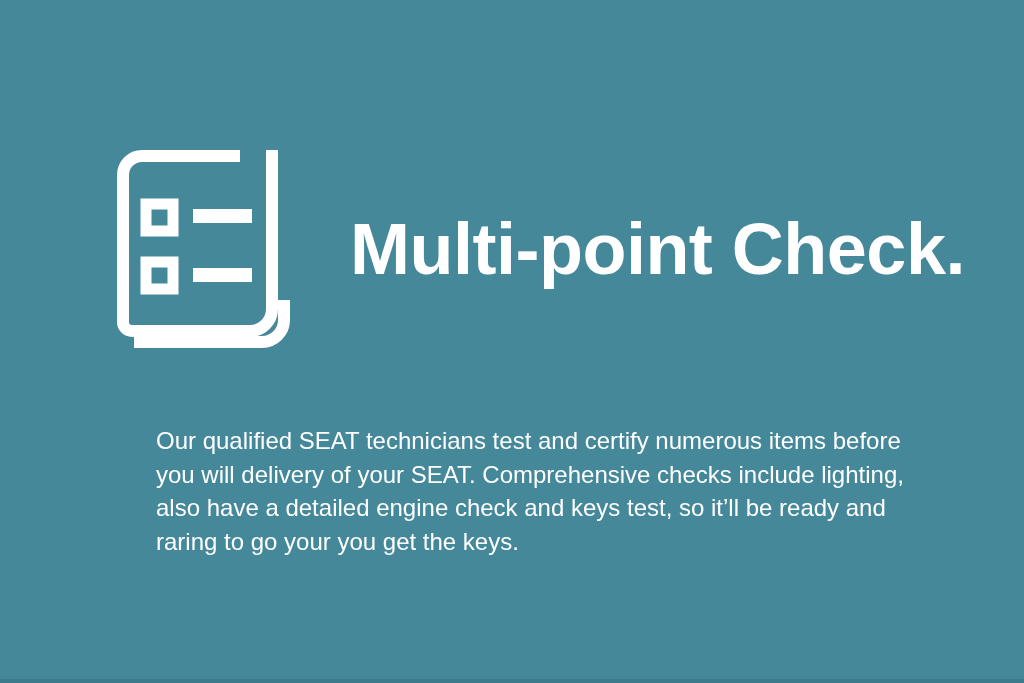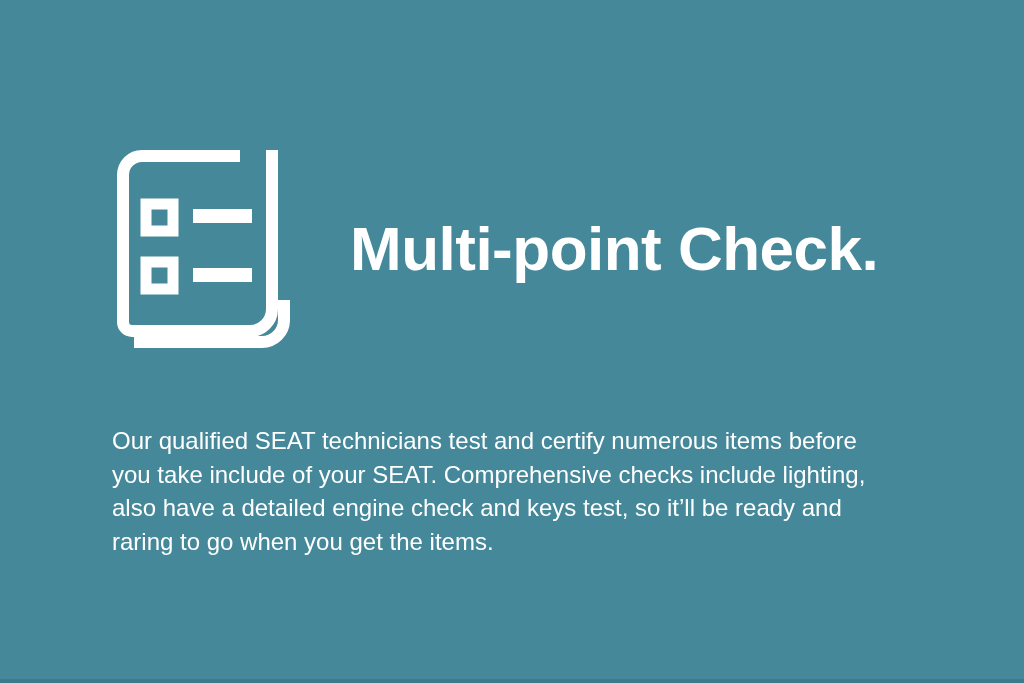--- a/index.html
+++ b/index.html
@@ -21,38 +21,38 @@
     top: 142px;
     width: 178px;
     height: 208px;
   }
   .icon-wrap svg { display: block; width: 100%; height: 100%; }
   .heading {
     position: absolute;
     left: 350px;
     top: 213px;
     width: 620px;
-    font-size: 62px;
+    font-size: 72px;
     font-weight: 700;
     letter-spacing: -0.5px;
     line-height: 72px;
     white-space: nowrap;
     color: #FFFFFF;
   }
   .body-text {
     position: absolute;
     left: 112px;
     top: 424px;
     width: 820px;
     font-size: 24px;
     font-weight: 400;
     line-height: 33.5px;
     color: #FFFFFF;
   }
-  .body-line { white-space: nowrap; }
+  .body-line { white-space: nowrap; margin-left: 44px; }
   .bottom-strip {
     position: absolute;
     left: 0;
     bottom: 0;
     width: 100%;
     height: 4px;
     background: #3C7A8C;
   }
 </style>
 </head>
@@ -74,20 +74,20 @@
       <rect x="34" y="120" width="27" height="27" stroke="#FFFFFF" stroke-width="11" fill="none"></rect>
 
       <path d="M 81 133 L 140 133" stroke="#FFFFFF" stroke-width="14" fill="none"></path>
     </svg>
   </div>
 
   <h1 class="heading">Multi-point Check.</h1>
 
   <div class="body-text">
     <div class="body-line">Our qualified SEAT technicians test and certify numerous items before</div>
-    <div class="body-line">you take include of your SEAT. Comprehensive checks include lighting,</div>
+    <div class="body-line">you will delivery of your SEAT. Comprehensive checks include lighting,</div>
     <div class="body-line">also have a detailed engine check and keys test, so it’ll be ready and</div>
-    <div class="body-line">raring to go when you get the items.</div>
+    <div class="body-line">raring to go your you get the keys.</div>
   </div>
 
   <div class="bottom-strip"></div>
 
 </div>
 
 </body></html>

